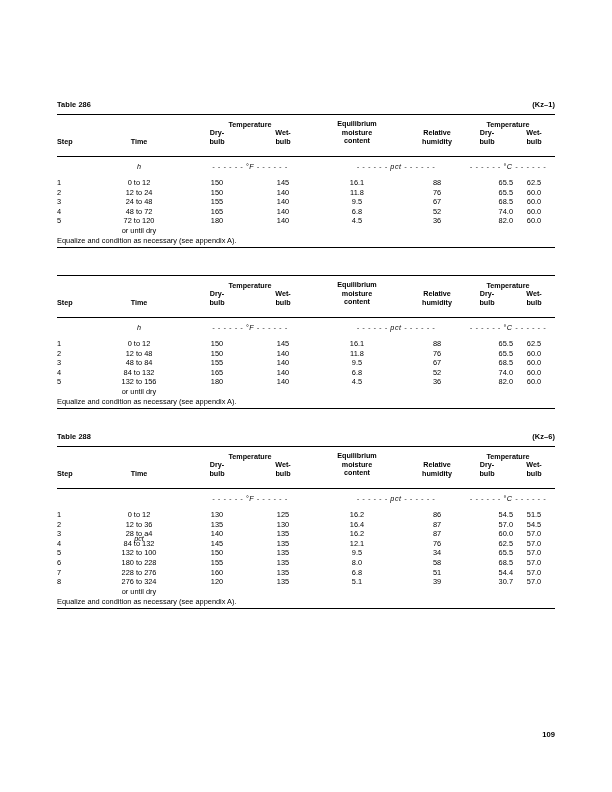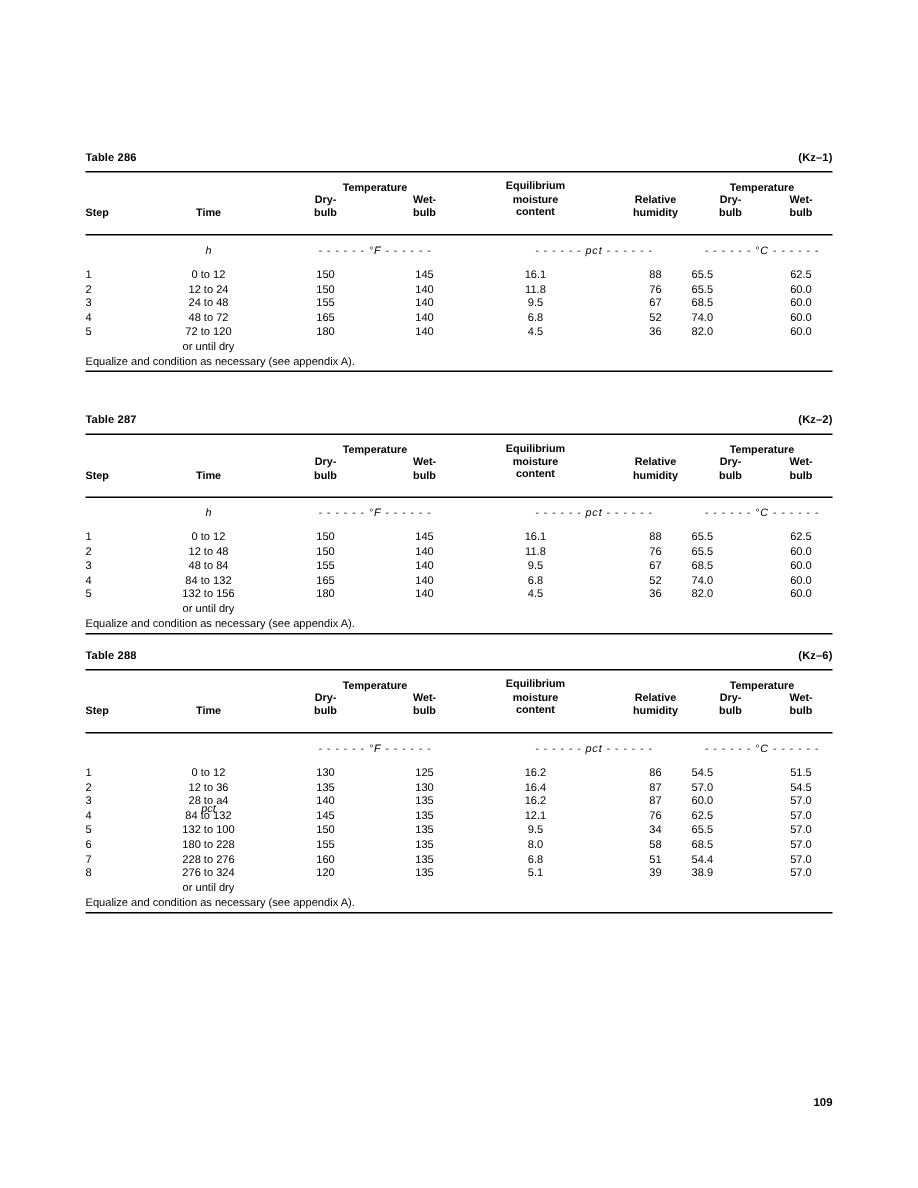--- a/index.html
+++ b/index.html
@@ -71,21 +71,21 @@
   .grid {
     position: relative;
     width: 498px;
   }
   .col-step   { position: absolute; left: 0px;   width: 34px;  text-align: left; }
   .col-time   { position: absolute; left: 36px;  width: 92px;  text-align: center; }
   .col-db-f   { position: absolute; left: 130px; width: 60px;  text-align: center; }
   .col-wb-f   { position: absolute; left: 196px; width: 60px;  text-align: center; }
   .col-emc    { position: absolute; left: 262px; width: 76px;  text-align: center; }
   .col-rh     { position: absolute; left: 344px; width: 72px;  text-align: center; }
-  .col-db-c   { position: absolute; left: 404px; width: 52px;  text-align: left; }
+  .col-db-c   { position: absolute; left: 404px; width: 52px;  text-align: right; }
   .col-wb-c   { position: absolute; left: 456px; width: 42px;  text-align: center; }
 
   
   .head-area {
     position: relative;
     height: 41px;
   }
   .span-label {
     position: absolute;
     font-size: 7.2px;
@@ -275,24 +275,20 @@
           <div class="dcell col-wb-c">60.0</div>
         </div>
         <div class="contline">
           <div class="txt">or until dry</div>
         </div>
         <div class="footnote">Equalize and condition as necessary (see appendix A).</div>
       </div>
       <div class="rule-thick"></div>
     </div>
   <div class="table-block" id="table-block-1">
-      <div class="caption-row">
-        <div class="table-caption">Table 287</div>
-        <div class="table-code">(Kz–2)</div>
-      </div>
       <div class="rule-thick"></div>
       <div class="head-area grid">
         <div class="span-label span-temp-f">Temperature</div>
         <div class="span-label span-temp-c">Temperature</div>
         <div class="head-cell hc-step">
           <div>Step</div>
         </div>
         <div class="head-cell hc-time">
           <div>Time</div>
         </div>
@@ -506,21 +502,21 @@
           <div class="dcell col-db-c">54.4</div>
           <div class="dcell col-wb-c">57.0</div>
         </div>
         <div class="drow grid">
           <div class="dcell col-step">8</div>
           <div class="dcell col-time">276 to 324</div>
           <div class="dcell col-db-f">120</div>
           <div class="dcell col-wb-f">135</div>
           <div class="dcell col-emc">5.1</div>
           <div class="dcell col-rh">39</div>
-          <div class="dcell col-db-c">38.9</div>
+          <div class="dcell col-db-c">30.7</div>
           <div class="dcell col-wb-c">57.0</div>
         </div>
         <div class="contline">
           <div class="txt">or until dry</div>
         </div>
         <div class="footnote">Equalize and condition as necessary (see appendix A).</div>
       </div>
       <div class="rule-thick"></div>
     </div>
 

